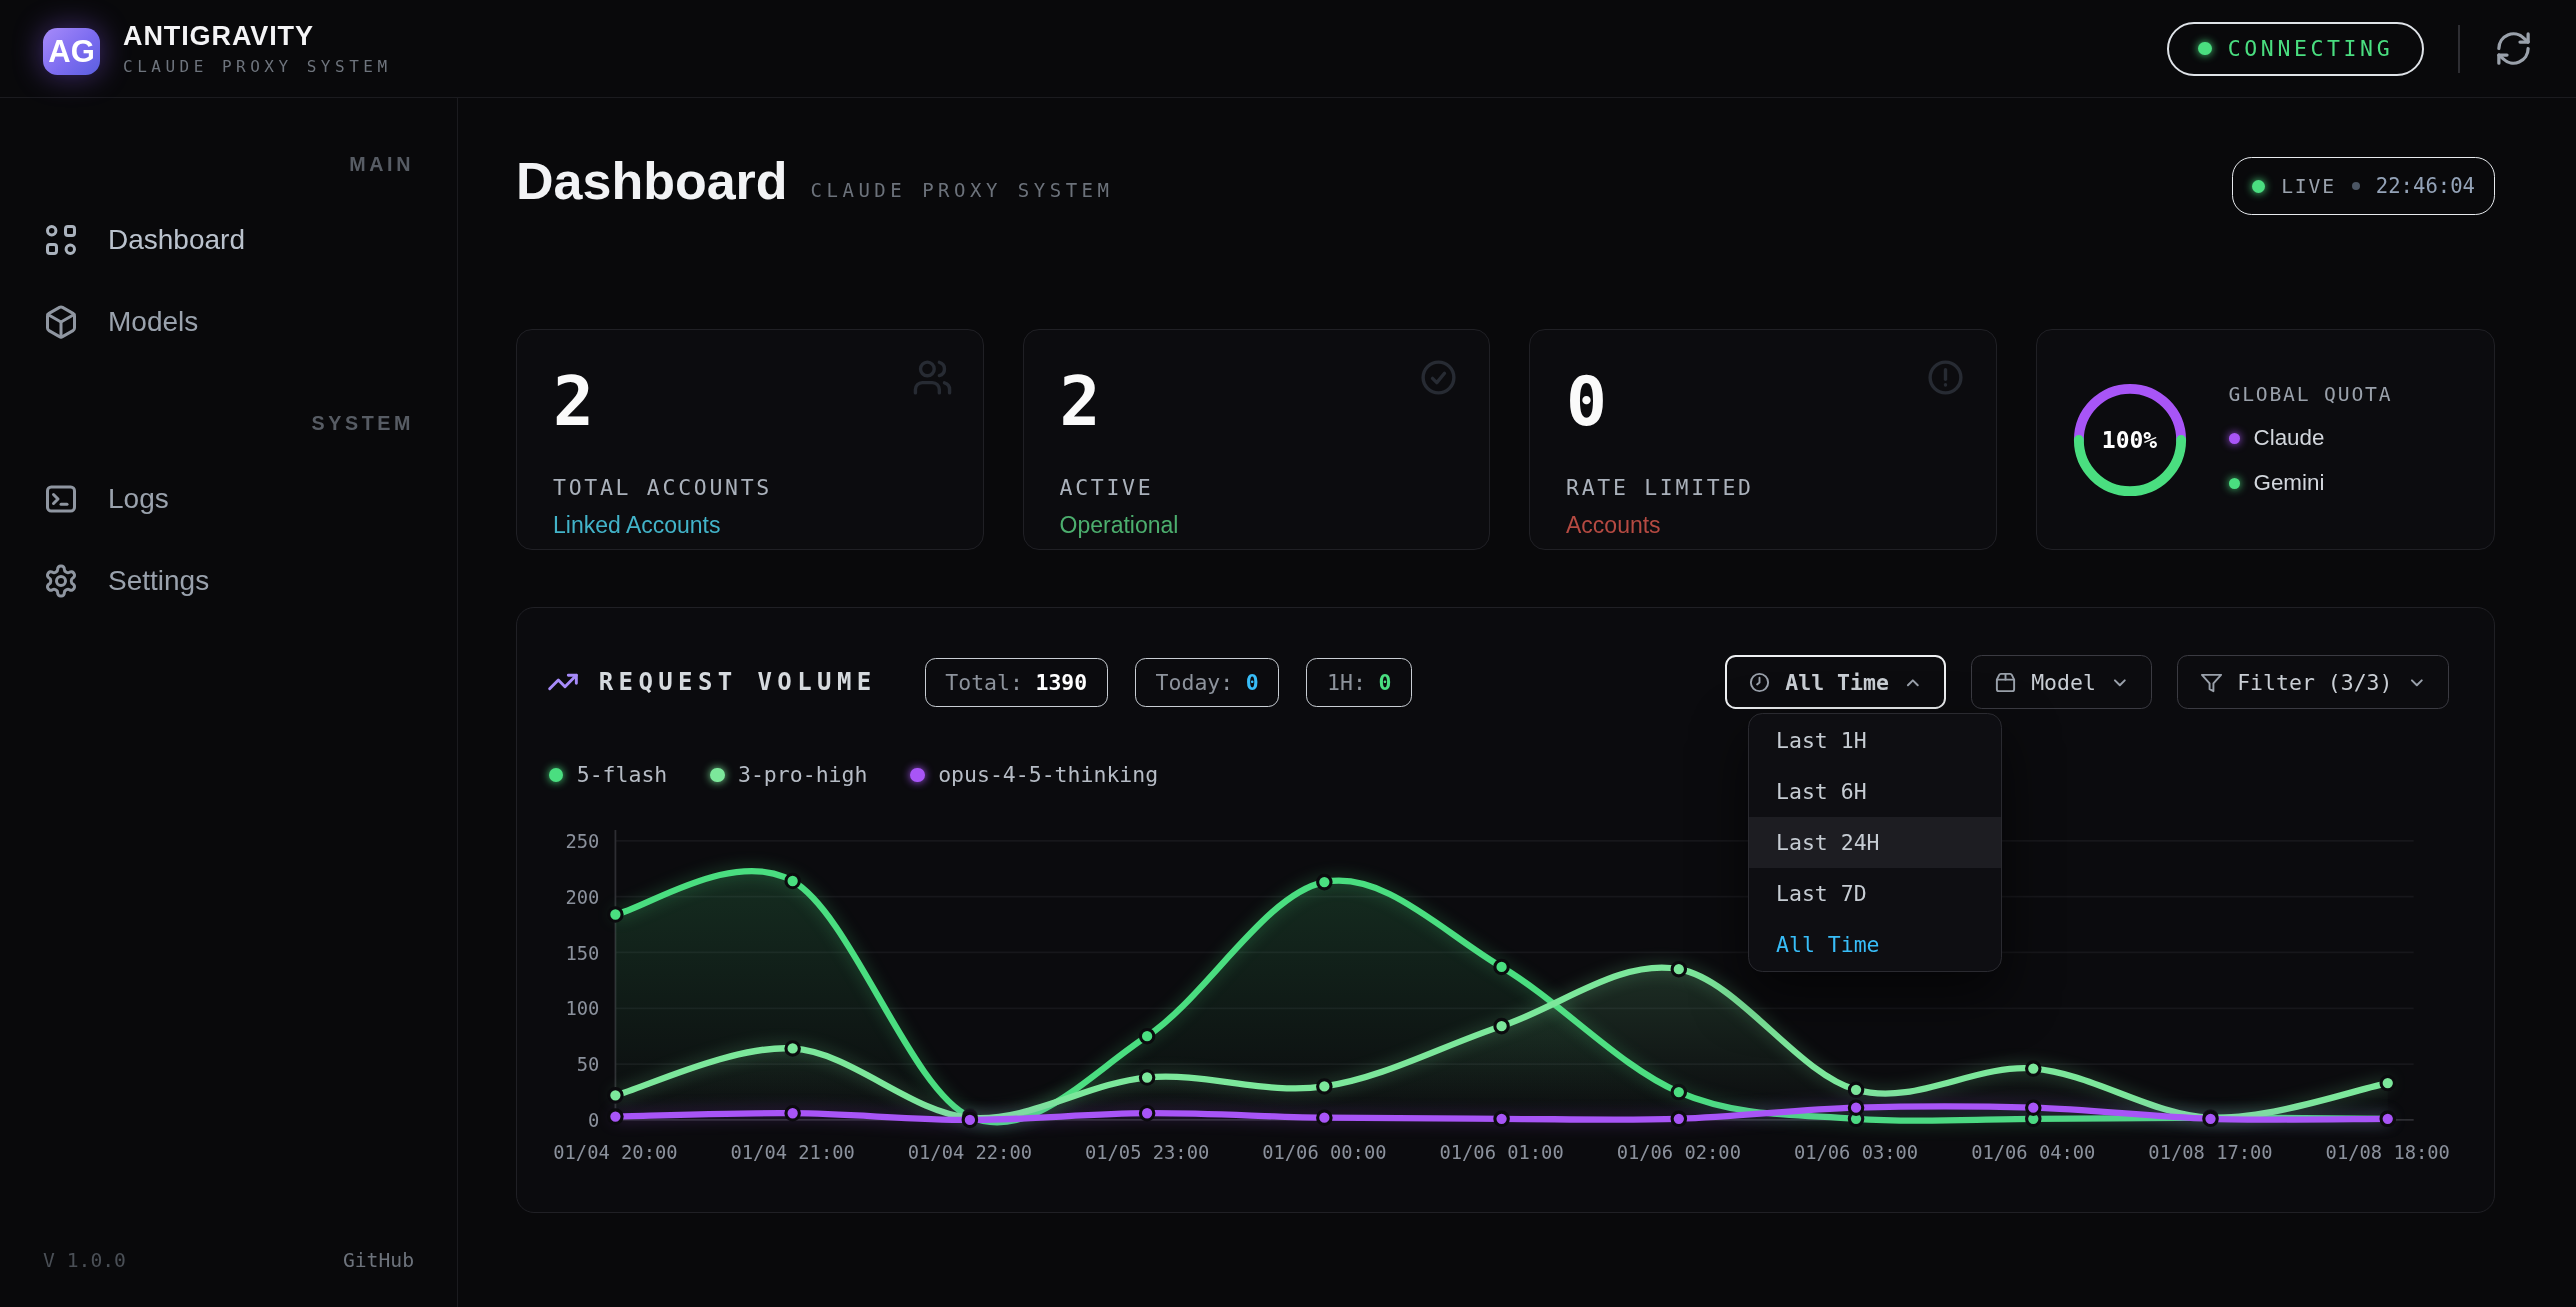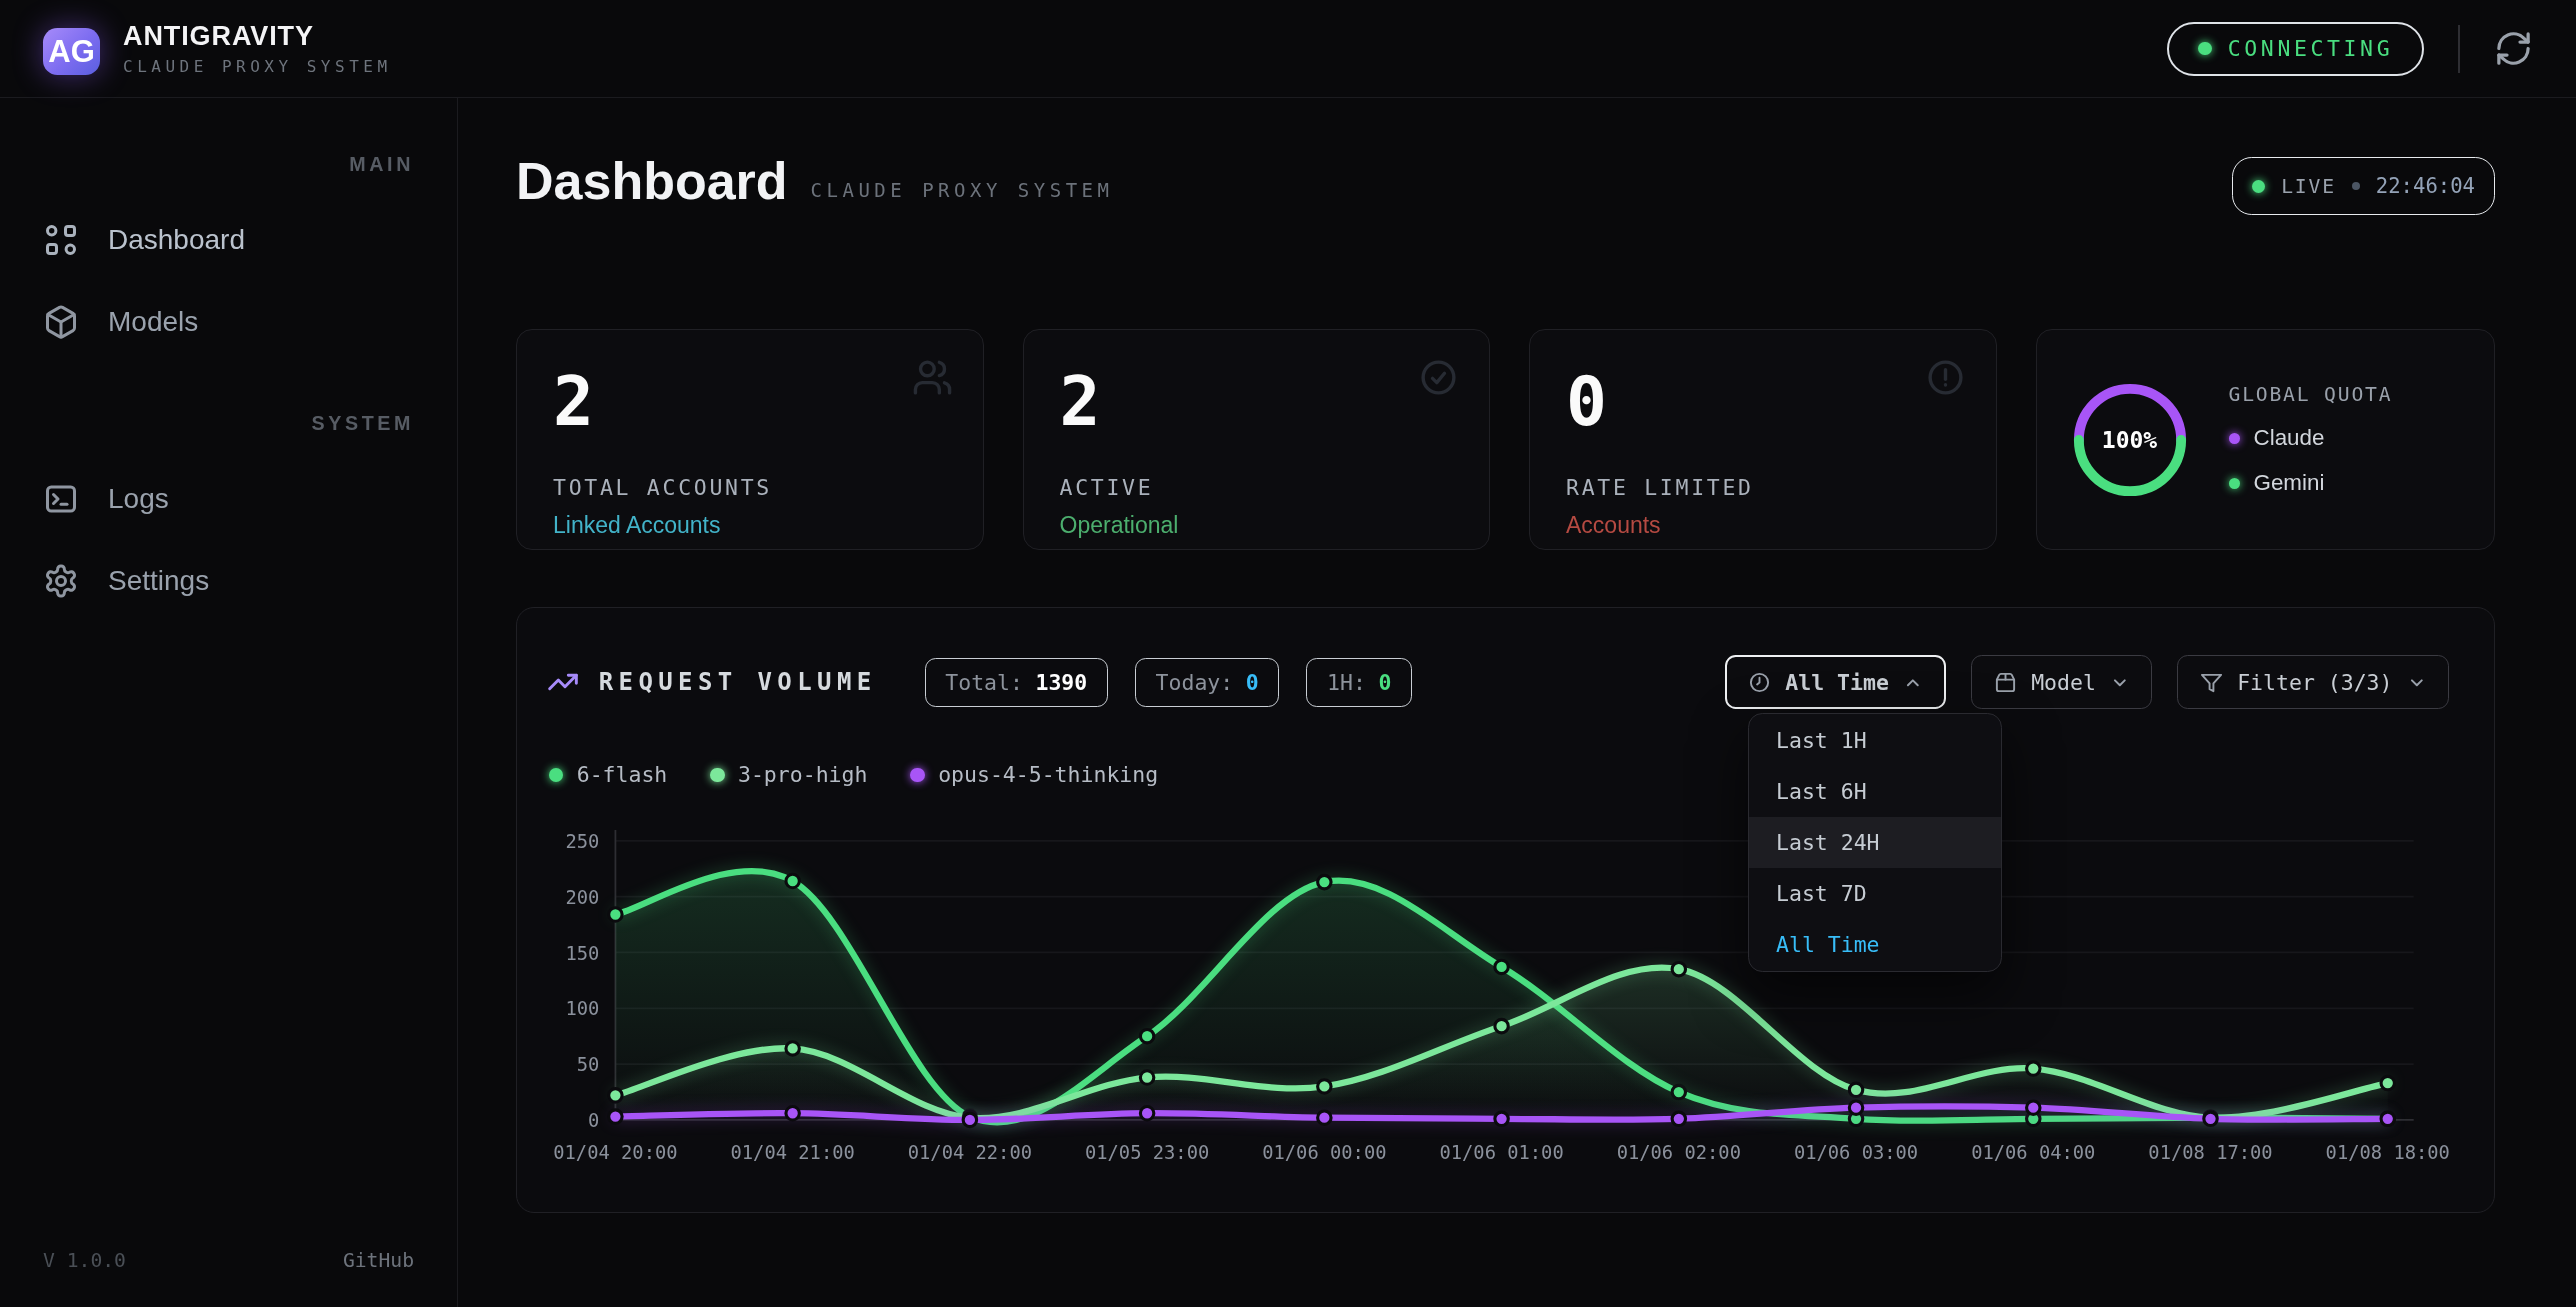--- a/index.html
+++ b/index.html
@@ -335,21 +335,21 @@
                 <polyline points="6 9 12 15 18 9"></polyline>
               </svg>
             </span>
           </div>
         </div>
       </div>
 
       <div id="chart-legend">
         <div class="leg-item">
           <span class="dot" style="background: rgb(74, 222, 128); box-shadow: rgb(74, 222, 128) 0px 0px 9px;"></span>
-          <span class="mono">6-flash</span>
+          <span class="mono">5-flash</span>
         </div>
         <div class="leg-item">
           <span class="dot" style="background: rgb(124, 231, 155); box-shadow: rgb(124, 231, 155) 0px 0px 9px;"></span>
           <span class="mono">3-pro-high</span>
         </div>
         <div class="leg-item">
           <span class="dot" style="background: rgb(168, 85, 247); box-shadow: rgb(168, 85, 247) 0px 0px 9px;"></span>
           <span class="mono">opus-4-5-thinking</span>
         </div>
       </div>

